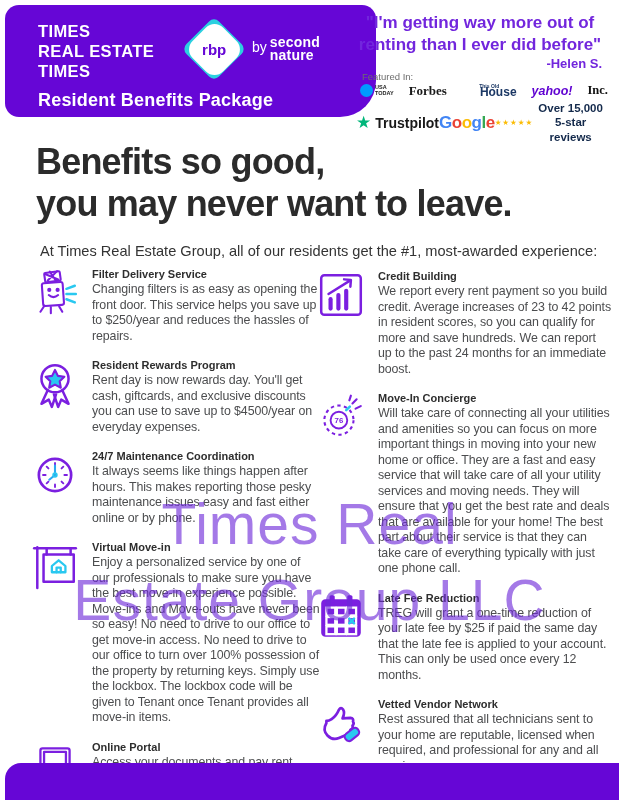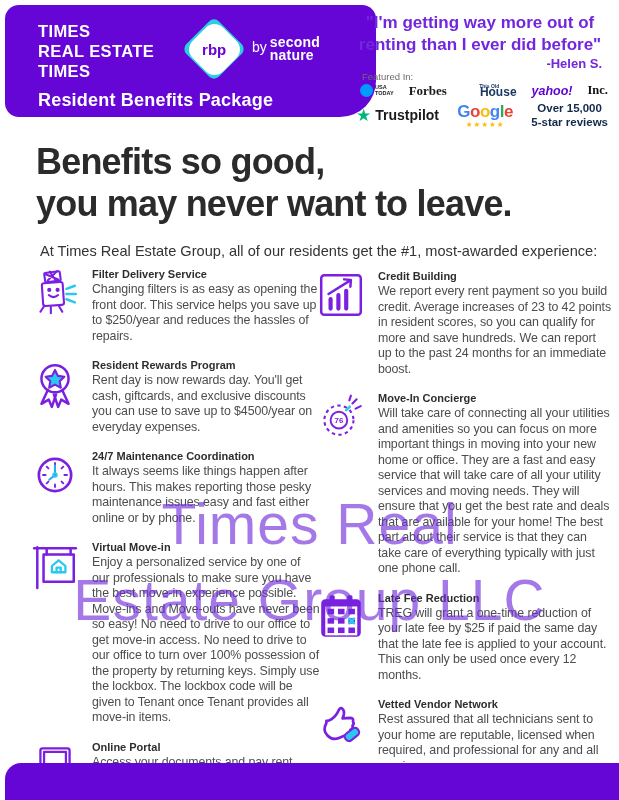--- a/index.html
+++ b/index.html
@@ -38,21 +38,21 @@
   .house{text-align:center;color:#1b3764;line-height:.8;}
   .house .small{font-size:5px;font-weight:700;}
   .house .big{font-size:12px;font-weight:800;padding-left:18px;}
   .yahoo{font-size:12.5px;font-weight:800;font-style:italic;color:#5f01d1;}
   .inc{font-family:"Liberation Serif",serif;font-size:12.5px;font-weight:800;color:#111;}
   .trust-row{position:absolute;left:356px;top:101px;width:252px;display:flex;
              align-items:center;justify-content:space-between;}
   .trustpilot{display:flex;align-items:center;gap:4px;}
   .trustpilot .star{color:#00b67a;font-size:17px;line-height:1;}
   .trustpilot .name{font-size:14px;font-weight:600;color:#191919;}
-  .google{display:flex;flex-direction:column;align-items:center;line-height:1;}
+  .google{display:flex;flex-direction:row;align-items:center;line-height:1;}
   .google .word{font-size:17px;font-weight:600;letter-spacing:-.5px;}
   .gl0,.gl3{color:#4285f4}.gl1,.gl5{color:#ea4335}.gl2{color:#fbbc05}.gl4{color:#34a853}
   .google .stars{font-size:7.5px;color:#fbbc05;letter-spacing:1px;margin-top:1px;}
   .reviews{font-size:11.5px;font-weight:700;color:#13294b;line-height:1.25;text-align:center;}
 
   
   .headline{position:absolute;left:36px;top:141px;color:#2b2b2b;font-size:36px;
             font-weight:800;line-height:1.16;letter-spacing:-.8px;}
   .subtitle{position:absolute;left:40px;top:243px;width:560px;color:#333;
             font-size:14.6px;font-weight:500;}

